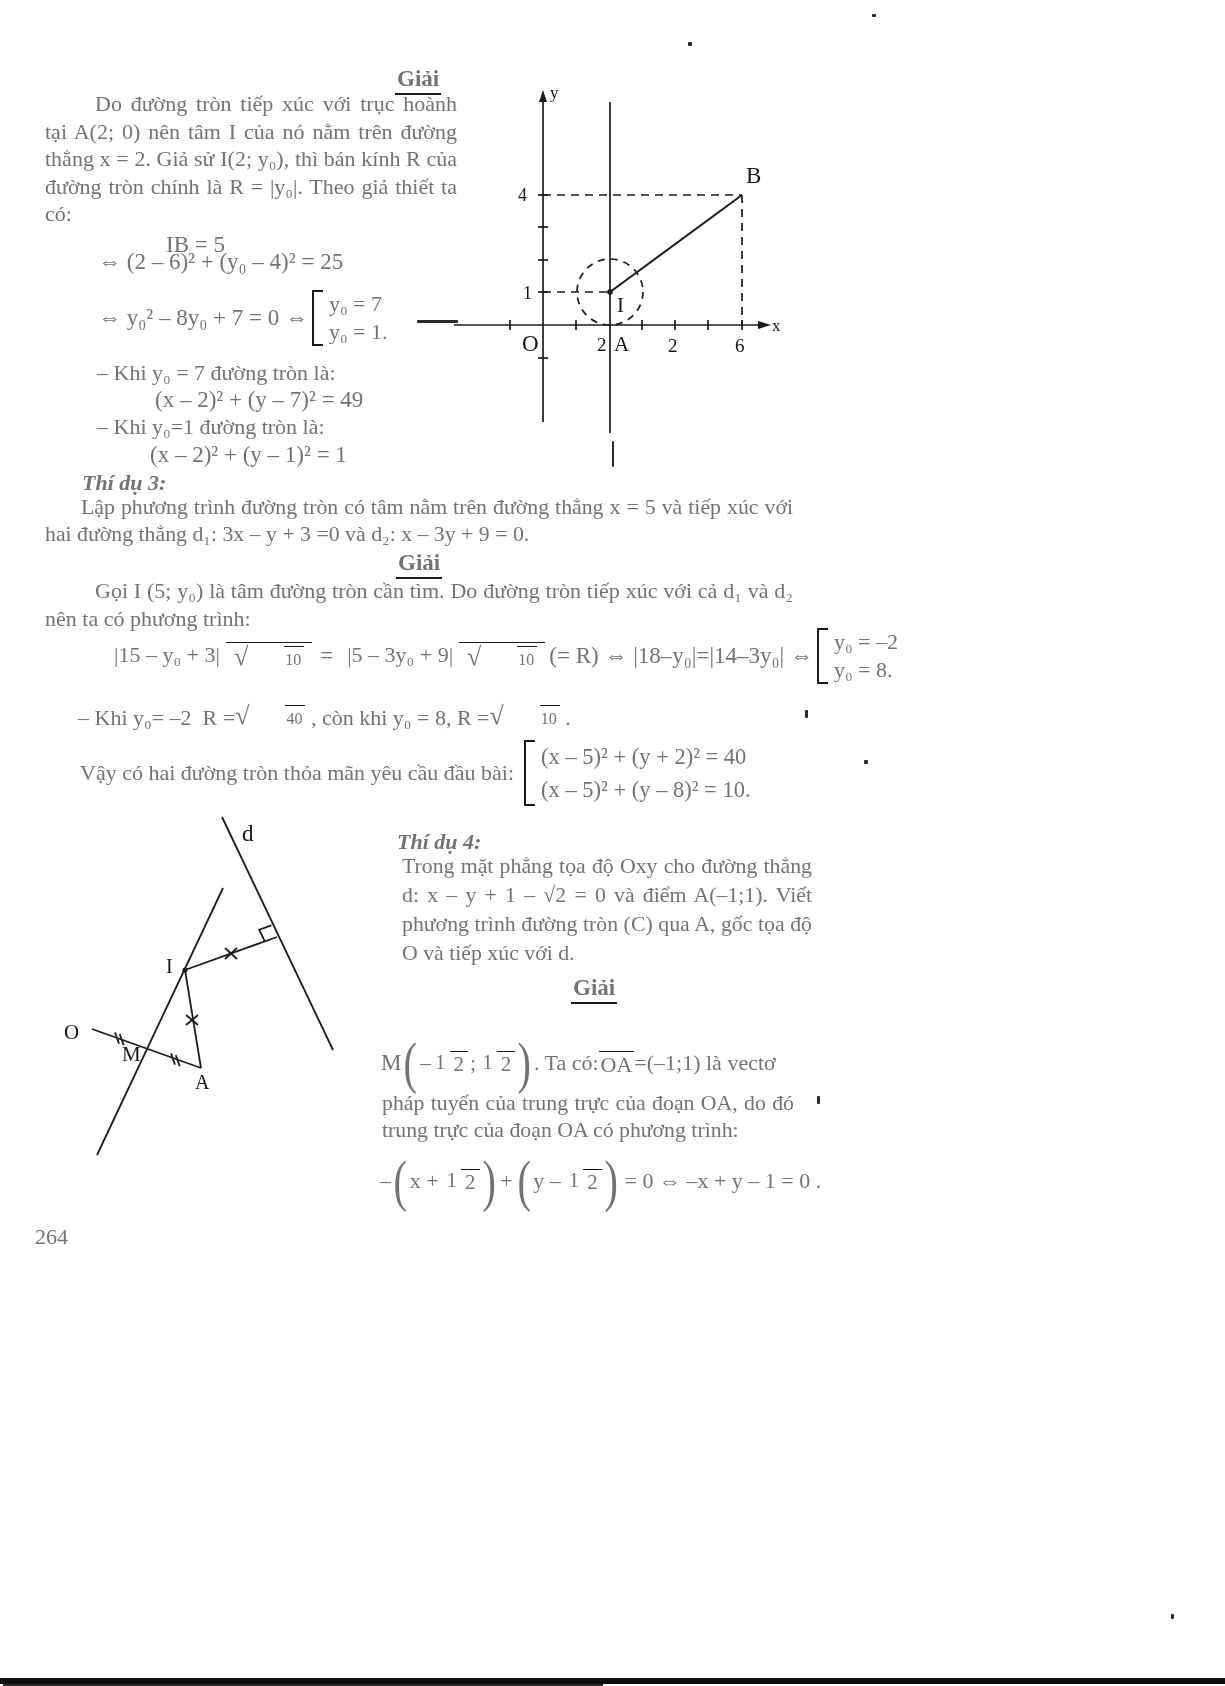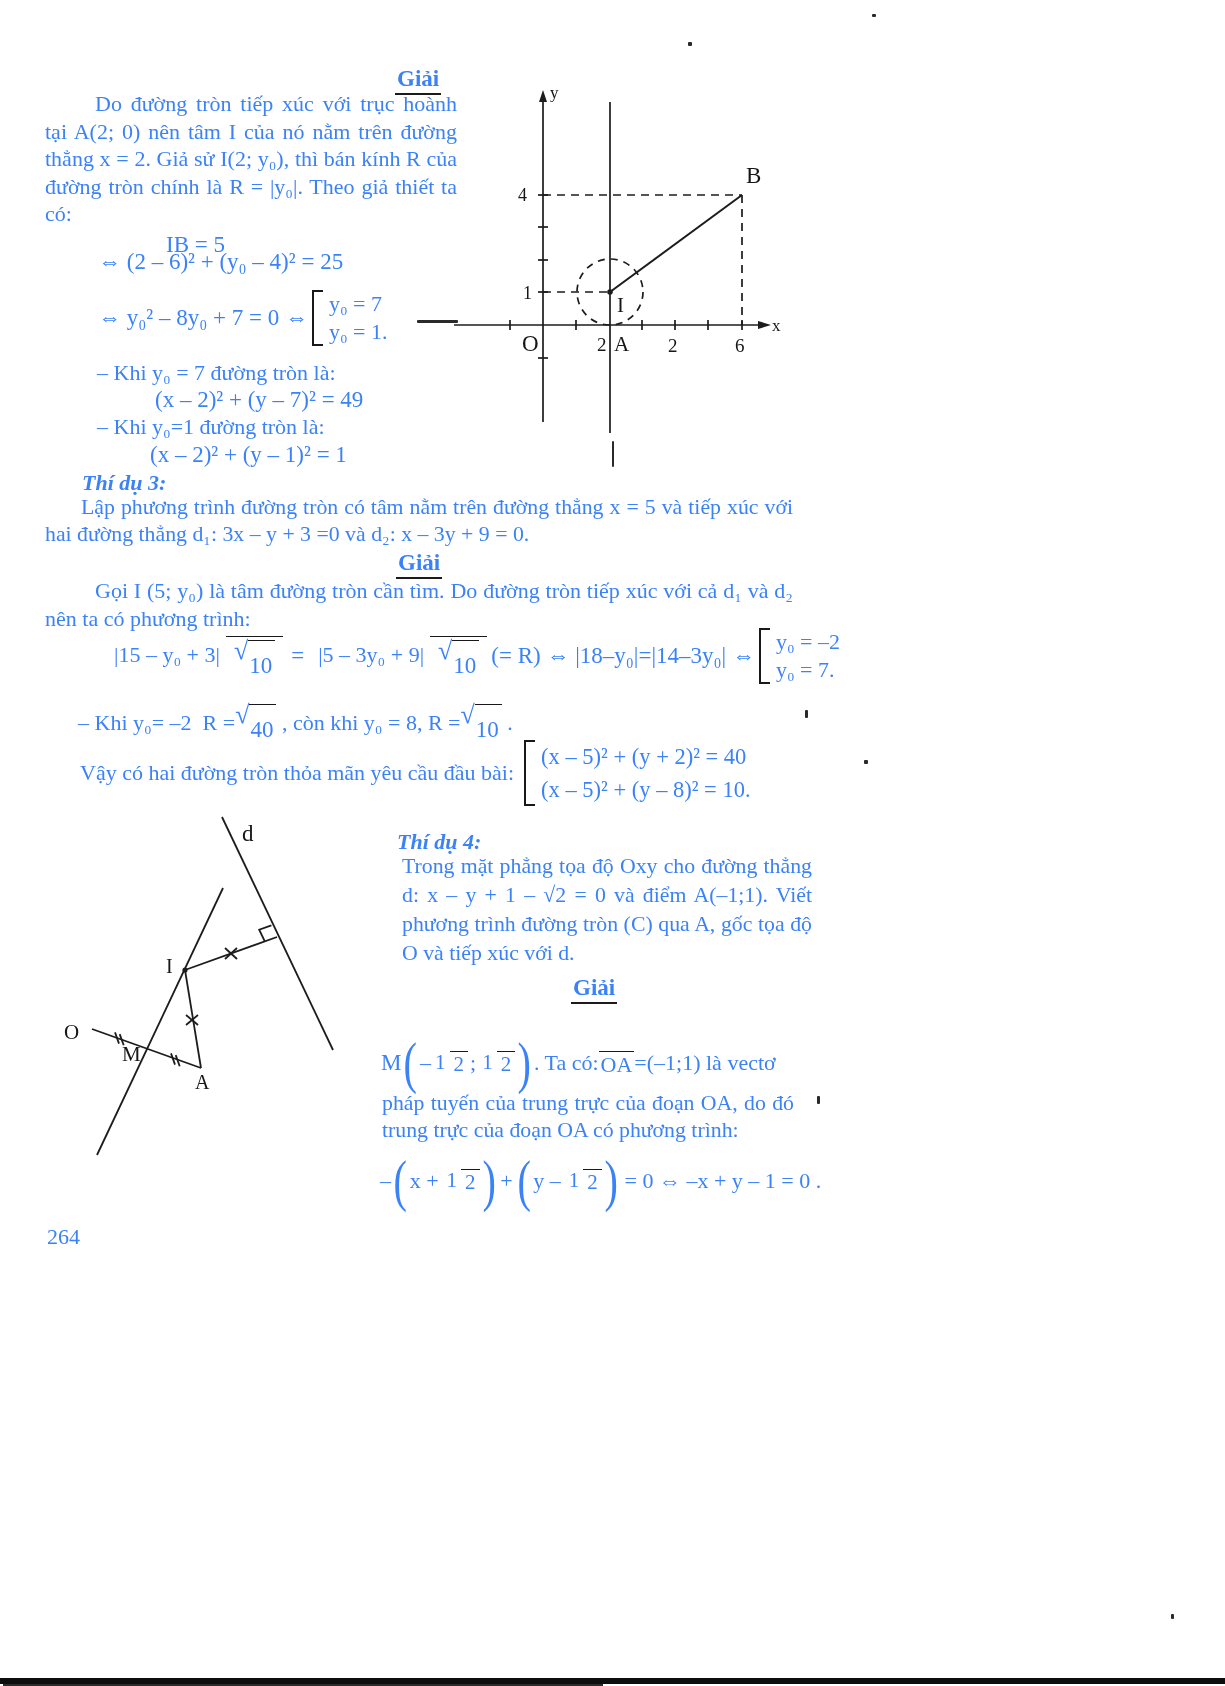--- a/index.html
+++ b/index.html
@@ -1,36 +1,36 @@
 <!DOCTYPE html>
 <html><head>
 <meta charset="utf-8">
 <style>
   html,body{margin:0;padding:0;background:#e8e8e8;}
   #page{position:relative;width:1225px;height:1686px;background:#ffffff;overflow:hidden;
-        font-family:"Liberation Serif",serif;color:#3b82f6;text-decoration:underline;}
+        font-family:"Liberation Serif",serif;color:#737373;text-decoration:underline;}
   .abs{position:absolute;}
   .t{font-size:22px;line-height:27.5px;text-align:center;}
   .just{text-align:justify;}
   .eq{font-size:23px;line-height:28px;white-space:nowrap;}
   .giai{font-weight:bold;font-size:23px;line-height:26px;border-bottom:2.2px solid #1b1b1b;
         padding:0 2px 1px 2px;display:inline-block;}
   .exttl{font-weight:bold;font-style:italic;font-size:22px;white-space:nowrap;}
   .row{display:flex;align-items:center;white-space:nowrap;}
   .lbrk{align-self:stretch;width:9px;border-left:2.4px solid #191919;border-top:2.4px solid #191919;
         border-bottom:2.4px solid #191919;margin:0 6px 0 4px;}
   .colstack{display:flex;flex-direction:column;justify-content:center;}
   .colstack > span{font-size:22px;line-height:28px;white-space:nowrap;}
   .frac{display:inline-flex;flex-direction:row;align-items:center;}
   .frac .num{padding:0 6px 3px 6px;font-size:22px;line-height:24px;white-space:nowrap;}
   .frac .den{border-top:1.8px solid #191919;padding:3px 8px 0 8px;font-size:22px;line-height:24px;
              display:inline-flex;align-items:flex-start;}
   .sqrt{display:inline-flex;align-items:flex-start;}
   .sqrt .sg{font-size:26px;line-height:22px;}
-  .sqrt .rad{border-top:1.8px solid #191919;font-size:23px;line-height:23px;padding:13px 3px 0 1px;}
+  .sqrt .rad{border-top:1.8px solid #191919;font-size:16px;line-height:23px;padding:1px 3px 0 1px;margin-left:36px;}
   .bp{font-size:56px;line-height:50px;font-weight:400;transform:scaleX(0.72);transform-origin:center;
       display:inline-block;}
   .sfrac .num{padding:0 4px 2px 4px;font-size:21px;line-height:21px;}
   .sfrac .den{padding:2px 4px 0 4px;font-size:21px;line-height:21px;border-top:1.7px solid #191919;}
   .obar{border-top:1.7px solid #191919;padding:1px 2px 0 2px;font-size:22px;line-height:23px;}
   .jlast{text-align:justify;text-align-last:justify;}
   .speck{background:#2a2a2a;border-radius:1px;}
   svg text{font-family:"Liberation Serif",serif;fill:#161616;}
   .pageno{font-size:22px;}
 </style>
@@ -144,21 +144,21 @@
         <span class="sqrt">
             <span class="sg">√</span>
             <span class="rad">10</span>
           </span>
       </span>
     </span>
     <span class="eq" style="margin-left:4px;">(= R) ⇔ |18–y₀|=|14–3y₀| ⇔</span>
     <span class="lbrk"></span>
     <span class="colstack">
       <span>y₀ = –2</span>
-      <span>y₀ = 7.</span>
+      <span>y₀ = 8.</span>
     </span>
   </div>
 
   <div class="abs row" style="left:78px;top:704px;">
     <span class="t">– Khi y₀= –2&nbsp;&nbsp;R = </span>
     <span class="sqrt">
         <span class="sg">√</span>
         <span class="rad">40</span>
       </span>
     <span class="t">&nbsp;, còn khi y₀ = 8, R = </span>
@@ -248,18 +248,18 @@
     <span class="bp">(</span>
     <span class="t">y –</span>
     <span class="frac sfrac" style="margin-left:4px;">
       <span class="num">1</span>
       <span class="den">2</span>
     </span>
     <span class="bp">)</span>
     <span class="t" style="margin-left:4px;">= 0 ⇔ –x + y – 1 = 0 .</span>
   </div>
 
-  <div class="abs pageno" style="left:47px;top:1224px;">264</div>
+  <div class="abs pageno" style="left:35px;top:1224px;">264</div>
 
   <div class="abs" style="left:0;top:1678px;width:1225px;height:6px;background:#0d0d0d;"></div>
   <div class="abs" style="left:3px;top:1684px;width:600px;height:2px;background:#2b2b2b;"></div>
 
 </div>
 
 </body></html>

